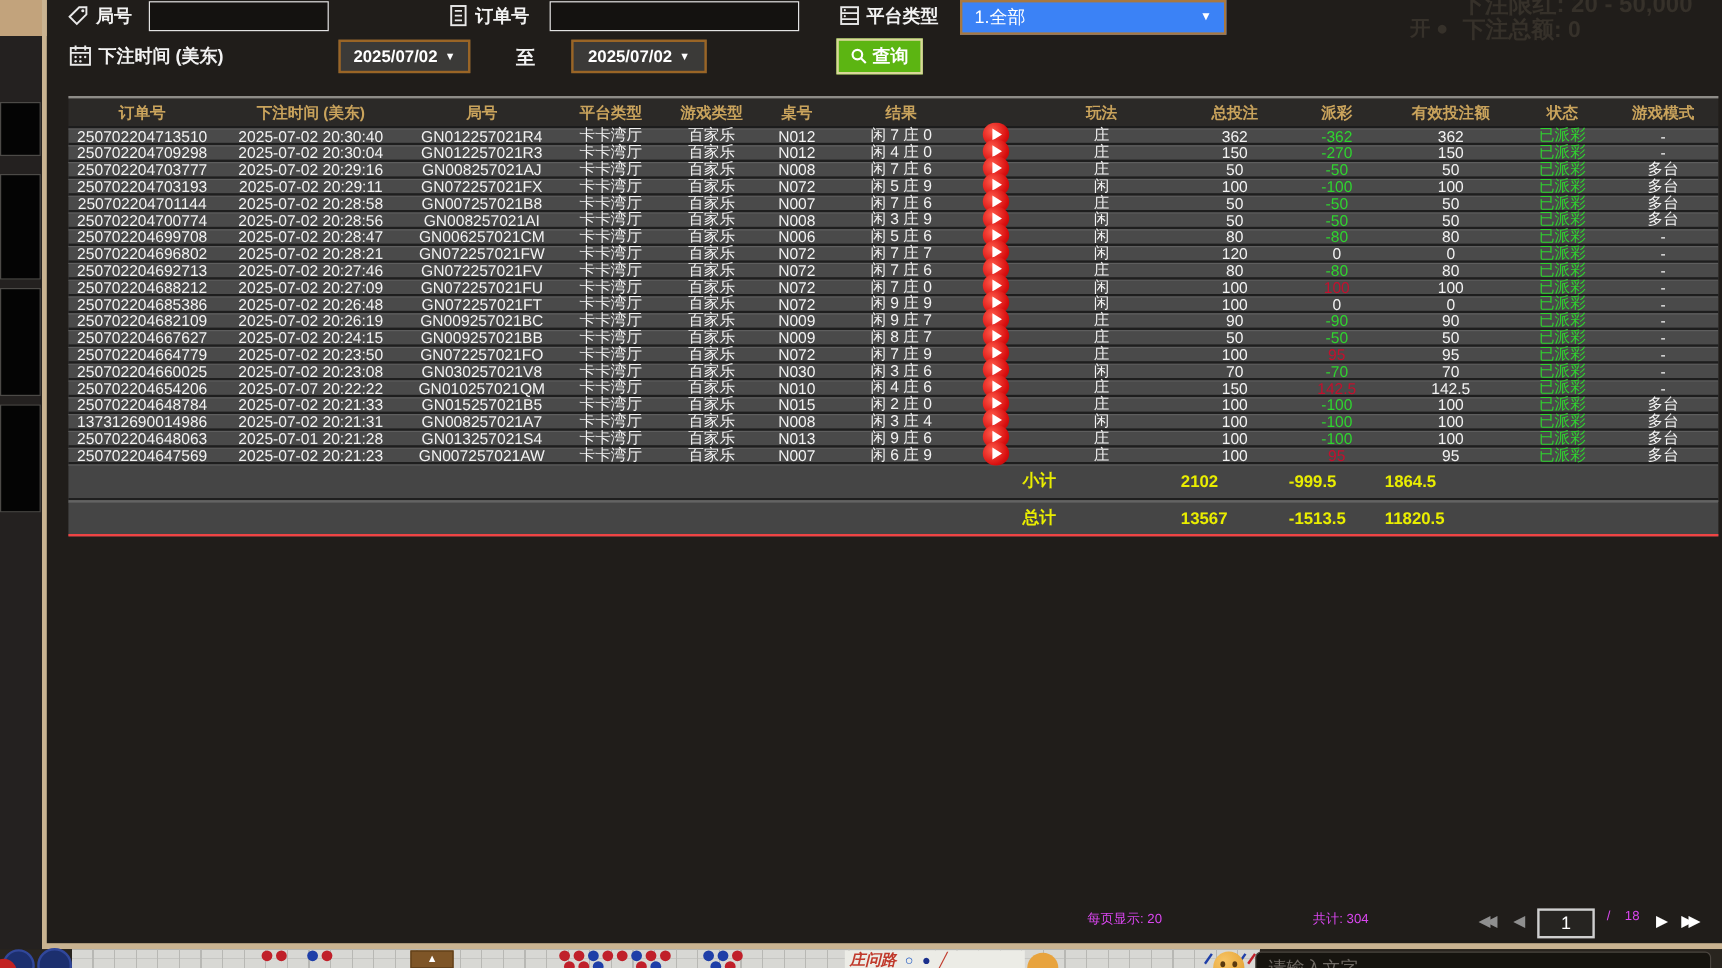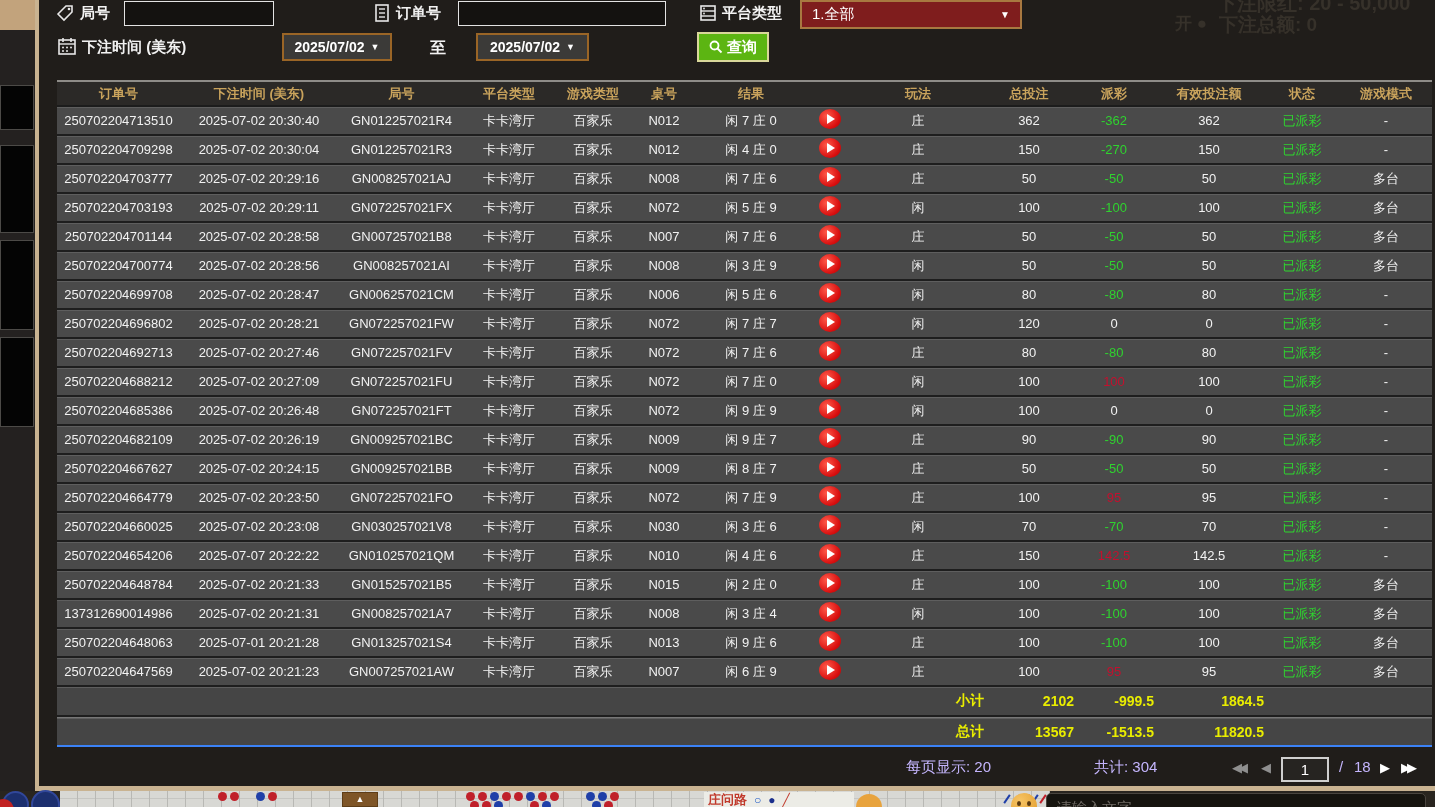--- a/index.html
+++ b/index.html
@@ -17,66 +17,66 @@
   .modal-left-border { position:absolute; left:35px; top:0; width:4px; height:791px; background:#c9b391; }
   .modal-bottom-border { position:absolute; left:35px; top:786px; width:1400px; height:5px; background:#c9b391; }
 
   .dim { position:absolute; color:#36312a; font-weight:bold; white-space:nowrap; }
 
   
   .flabel { position:absolute; color:#f2f2f2; font-weight:bold; font-size:15px; white-space:nowrap; }
   .ficon { position:absolute; width:20px; height:20px; }
   .finput { position:absolute; height:25px; background:#141210; border:1px solid #e3e3e3; color:#fff;
             font-size:14px; padding:0 6px; outline:none; }
-  .fselect { position:absolute; height:29px; background:#7f1d1d; border:2px solid #a87840; color:#fff;
+  .fselect { position:absolute; height:29px; background:#3b82f6; border:2px solid #a87840; color:#fff;
              font-size:15px; display:flex; align-items:center; padding:0 10px; cursor:pointer; }
   .fselect .arrow { position:absolute; right:10px; font-size:10px; color:#fff; }
   .datebox { position:absolute; height:28px; background:#3b3a38; border:2px solid #9a6526; color:#fff;
              font-weight:bold; font-size:14px; display:flex; align-items:center; justify-content:center; gap:6px; cursor:pointer; }
   .datebox .arrow { font-size:9px; }
   .searchbtn { position:absolute; height:30px; background:#5cb512; border:2px solid #d9d79a; color:#fff;
                font-weight:bold; font-size:15px; display:flex; align-items:center; justify-content:center; gap:4px; cursor:pointer; }
 
   
   .tbl { position:absolute; left:18px; top:80px; width:1375px; }
   .grid-row { display:grid; grid-template-columns:123px 158px 127px 88px 80px 62px 112px 45px 132px 90px 80px 110px 76px 92px; align-items:center; }
   .hrow { height:27px; background:#2b2927; border-top:2px solid #8e8c88; border-bottom:2px solid #1c1c1c; }
   .hcell { color:#c9a35c; font-weight:bold; font-size:13px; text-align:center; }
-  .t-row { height:29px; background:#4a4a4a; border-bottom:2px solid #1e1e1e; box-shadow:inset 0 1px 0 #5e5e5e; }
+  .t-row { height:14px; background:#4a4a4a; border-bottom:2px solid #1e1e1e; box-shadow:inset 0 1px 0 #5e5e5e; }
   .cell { color:#f2f2f2; font-size:13px; text-align:center; white-space:nowrap; overflow:hidden; }
   .p-neg { color:#2fd32f; }
   .p-pos { color:#c3102e; }
   .p-zero { color:#f2f2f2; }
   .c-green { color:#2fd32f; }
   .sum-row { height:30px; background:#454545; border-bottom:2px solid #1e1e1e; box-shadow:inset 0 1px 0 #5e5e5e; }
-  .sum-row.gt { border-top:1px solid #777; border-bottom:2px solid #3b82f6; }
-  .ycell { color:#e9ed00; font-weight:bold; font-size:14px; text-align:right; }
+  .sum-row.gt { border-top:1px solid #777; border-bottom:2px solid #ef4444; }
+  .ycell { color:#e9ed00; font-weight:bold; font-size:14px; text-align:left; }
   .play-btn { display:inline-block; width:22px; height:20px; border-radius:50%;
               background:radial-gradient(circle at 35% 35%, #ff5a4a, #d90f0f 65%, #a80404); position:relative; cursor:pointer; }
   .play-btn::after { content:""; position:absolute; left:8px; top:5px; width:0; height:0;
                      border-left:8px solid #fff; border-top:5px solid transparent; border-bottom:5px solid transparent; }
 
   
-  .pag { position:absolute; color:#c4b5fd; font-size:15px; white-space:nowrap; }
+  .pag { position:absolute; color:#d946ef; font-size:11px; white-space:nowrap; }
   .pag-arrow { position:absolute; font-size:13px; cursor:pointer; letter-spacing:-4px; }
   .pag-dis { color:#8f8f8f; }
   .pagebox { position:absolute; width:48px; height:25px; border:2px solid #cfcfcf; background:#262421;
              color:#fff; font-size:15px; text-align:center; line-height:21px; }
 
   
   .strip { position:absolute; left:0; top:791px; width:1435px; height:16px; background:#29251f; }
   .road-grid { position:absolute; left:60px; top:0; width:990px; height:16px; background:#d8d8d4;
      background-image:repeating-linear-gradient(90deg,transparent 0 17px,#b8b8b4 17px 18px),
                       repeating-linear-gradient(0deg,transparent 0 8px,#c6c6c2 8px 9px); }
   .dot { position:absolute; width:9px; height:9px; border-radius:50%; }
   .slash { position:absolute; width:2px; height:10px; transform:rotate(35deg); }
   .big-circle { position:absolute; border-radius:50%; }
   .road-legend { position:absolute; left:704px; top:1px; width:150px; height:15px; background:#ecece6;
                  display:flex; align-items:center; gap:7px; padding-left:4px; font-size:12px; font-weight:bold; }
-  .road-legend .rl-t { color:#c0392b; font-size:13px; }
+  .road-legend .rl-t { color:#c0392b; font-size:13px;font-style:italic; }
   .brown-ic { position:absolute; left:342px; top:1px; width:36px; height:15px; background:#7e5527; border:1px solid #5e3d17;
               color:#fff; font-size:9px; text-align:center; line-height:13px; }
   .smiley { position:absolute; left:1011px; top:2px; width:26px; height:26px; border-radius:50%;
             background:radial-gradient(circle at 35% 30%, #f7c464, #e09a28); }
   .smiley::before, .smiley::after { content:""; position:absolute; top:8px; width:4px; height:5px; border-radius:50%; background:#5a3a10; }
   .smiley::before { left:6px; } .smiley::after { right:6px; }
   .half-circle { position:absolute; left:856px; top:3px; width:26px; height:26px; border-radius:50%; background:#e8a33d; }
   .chat-input { position:absolute; left:1046px; top:2px; width:380px; height:28px; border-radius:5px;
                 border:1px solid #4a453f; background:#16140f; color:#d8d3cc; font-size:15px; padding:0 10px; outline:none; }
   .chat-input::placeholder { color:#6f6a64; }

